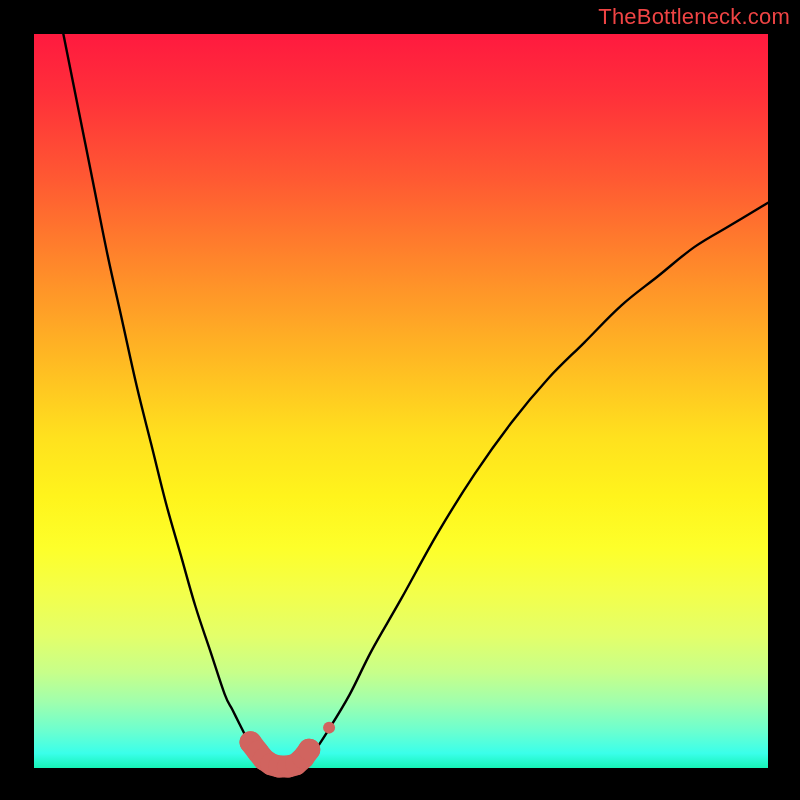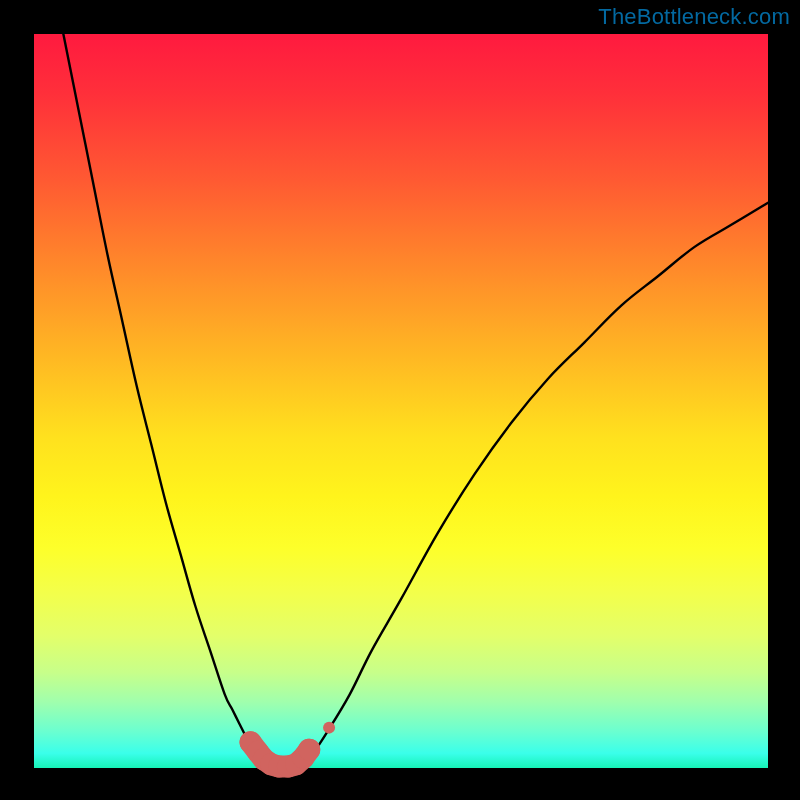--- a/index.html
+++ b/index.html
@@ -36,21 +36,21 @@
       #a0ffad 91%,
       #6bffd0 95%,
       #3affea 98%,
       #17f3b7 100%
     );
   }
   .watermark {
     position: absolute;
     top: 4px;
     right: 10px;
-    color: #0369a1;
+    color: #ef4444;
     font-size: 22px;
     letter-spacing: 0.2px;
     font-weight: 400;
   }
   svg.curve {
     position: absolute;
     left: 0;
     top: 0;
     pointer-events: none;
   }

